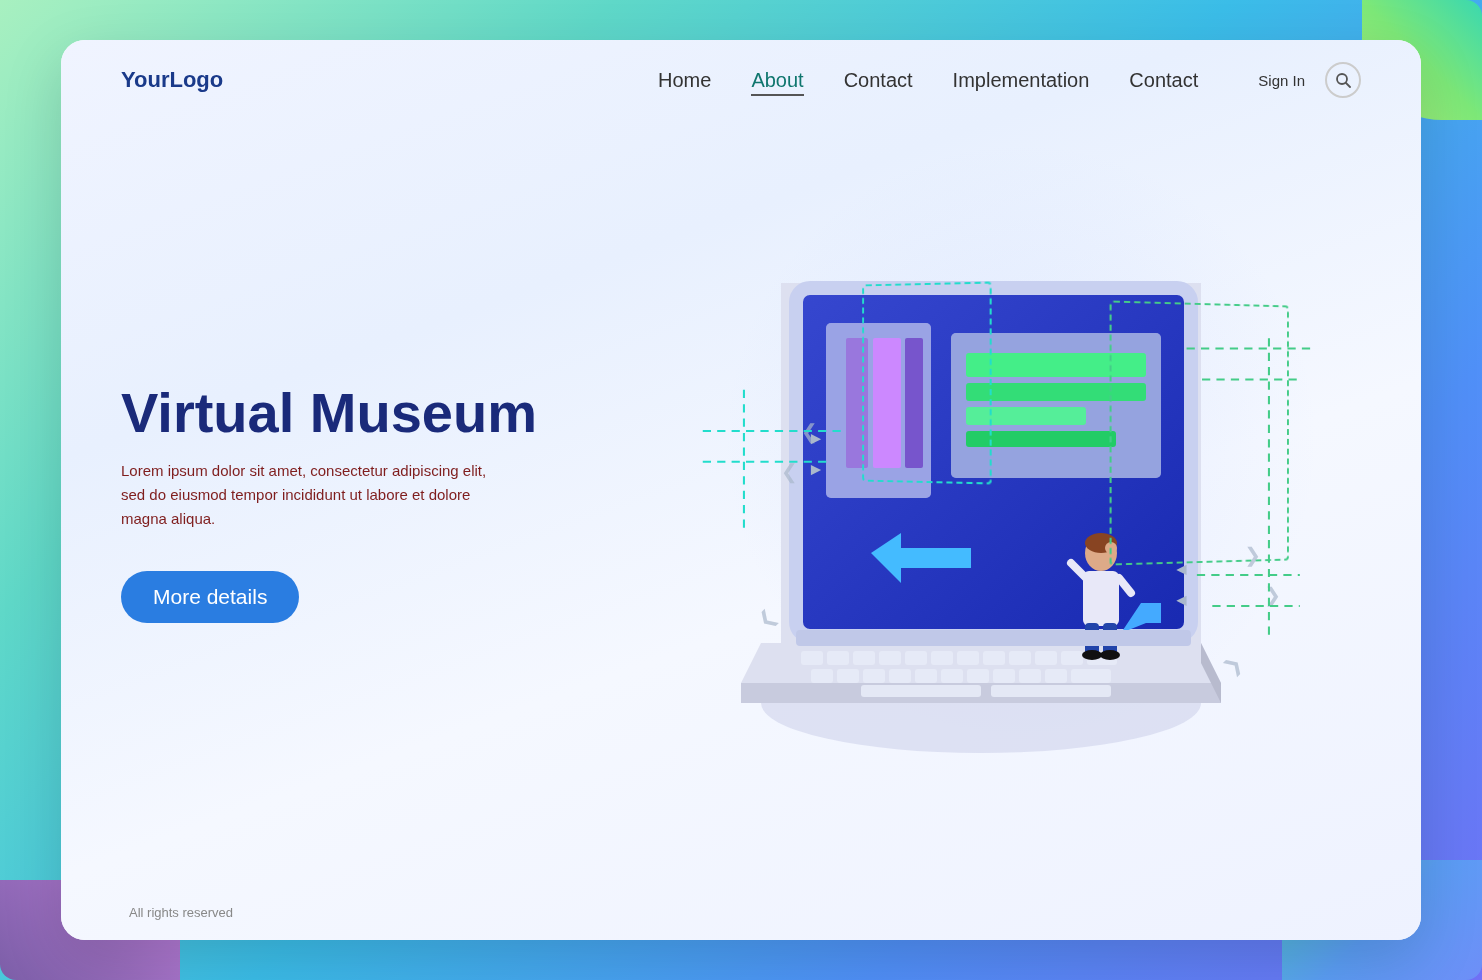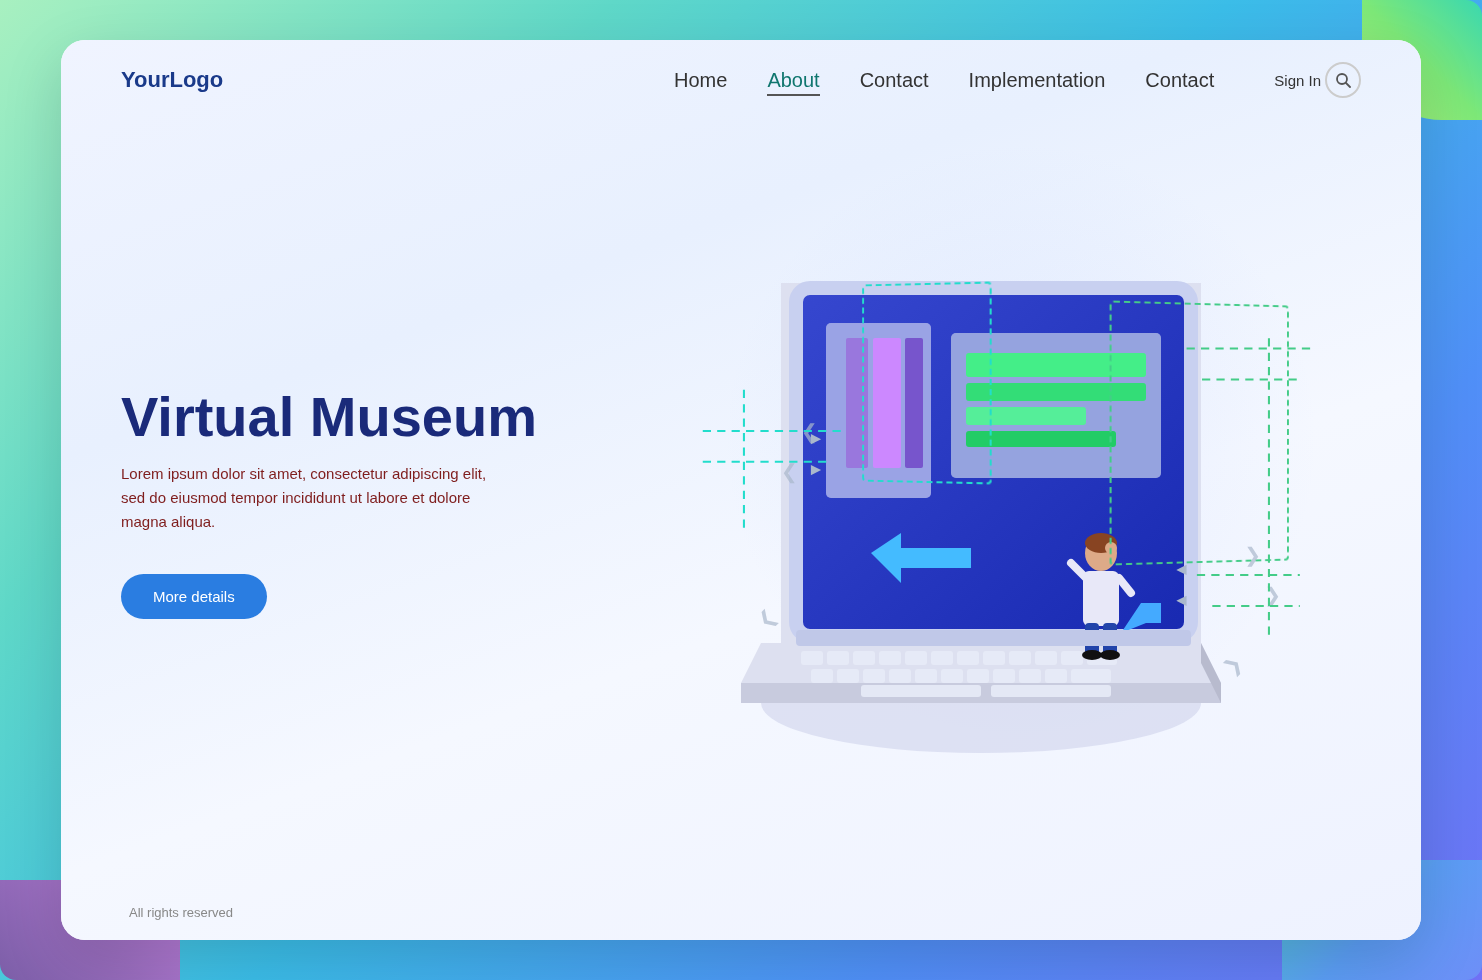--- a/index.html
+++ b/index.html
@@ -113,21 +113,21 @@
       position: absolute;
       bottom: -4px;
       left: 0; right: 0;
       height: 2px;
       background: #555;
     }
 
     .nav-right {
       display: flex;
       align-items: center;
-      gap: 4px;
+      gap: 20px;
     }
 
     .sign-in-btn {
       font-size: 15px;
       color: #333;
       cursor: pointer;
     }
 
     .search-icon-circle {
       width: 36px;
@@ -178,21 +178,21 @@
       gap: 20px;
       align-items: center;
     }
 
     .btn-primary {
       background: #2a7de1;
       color: white;
       border: none;
       border-radius: 30px;
       padding: 14px 32px;
-      font-size: 15px;
+      font-size: 21px;
       font-weight: 500;
       cursor: pointer;
       white-space: nowrap;
     }
 
     .btn-outline {
       background: transparent;
       color: #333;
       border: 2px solid #aaa;
       border-radius: 30px;

